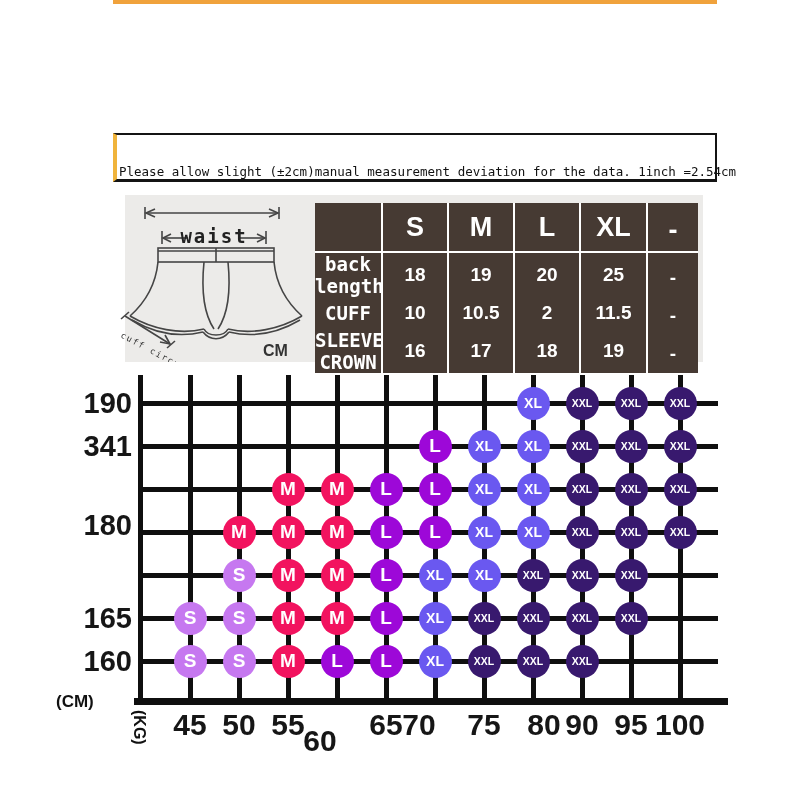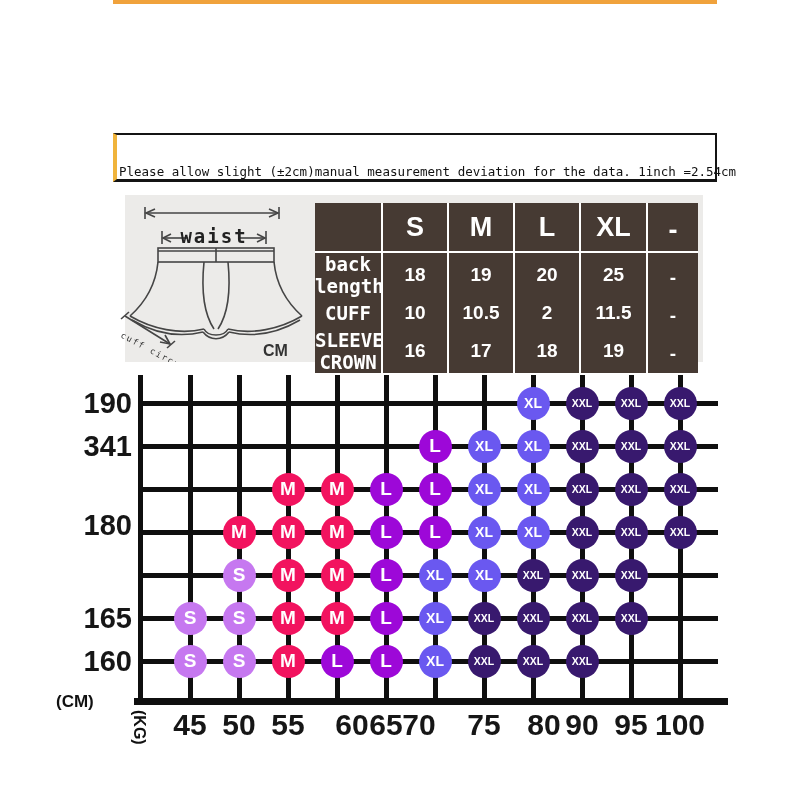--- a/index.html
+++ b/index.html
@@ -181,21 +181,21 @@
       <div class="hline" style="left: 138px; top: 246px; width: 580px;"></div>
       <div class="hline" style="left: 138px; top: 289px; width: 580px;"></div>
       <div class="ytick" style="top: 15px;">190</div>
       <div class="ytick" style="top: 58px;">341</div>
       <div class="ytick" style="top: 101px; margin-top: 36px;">180</div>
       <div class="ytick" style="top: 230px;">165</div>
       <div class="ytick" style="top: 273px;">160</div>
       <div class="xtick" style="left: 158px;">45</div>
       <div class="xtick" style="left: 207px;">50</div>
       <div class="xtick" style="left: 256px;">55</div>
-      <div class="xtick" style="left: 320px;">60</div>
+      <div class="xtick" style="left: 288px; margin-top: 16px;">60</div>
       <div class="xtick" style="left: 354px;">65</div>
       <div class="xtick" style="left: 387px;">70</div>
       <div class="xtick" style="left: 452px;">75</div>
       <div class="xtick" style="left: 512px;">80</div>
       <div class="xtick" style="left: 550px;">90</div>
       <div class="xtick" style="left: 599px;">95</div>
       <div class="xtick" style="left: 648px;">100</div>
       <div class="marker" style="left: 516.5px; top: 16.5px; background: rgb(106, 88, 240); font-size: 14px;">XL</div>
       <div class="marker" style="left: 565.5px; top: 16.5px; background: rgb(56, 25, 110); font-size: 10.5px;">XXL</div>
       <div class="marker" style="left: 614.5px; top: 16.5px; background: rgb(56, 25, 110); font-size: 10.5px;">XXL</div>

